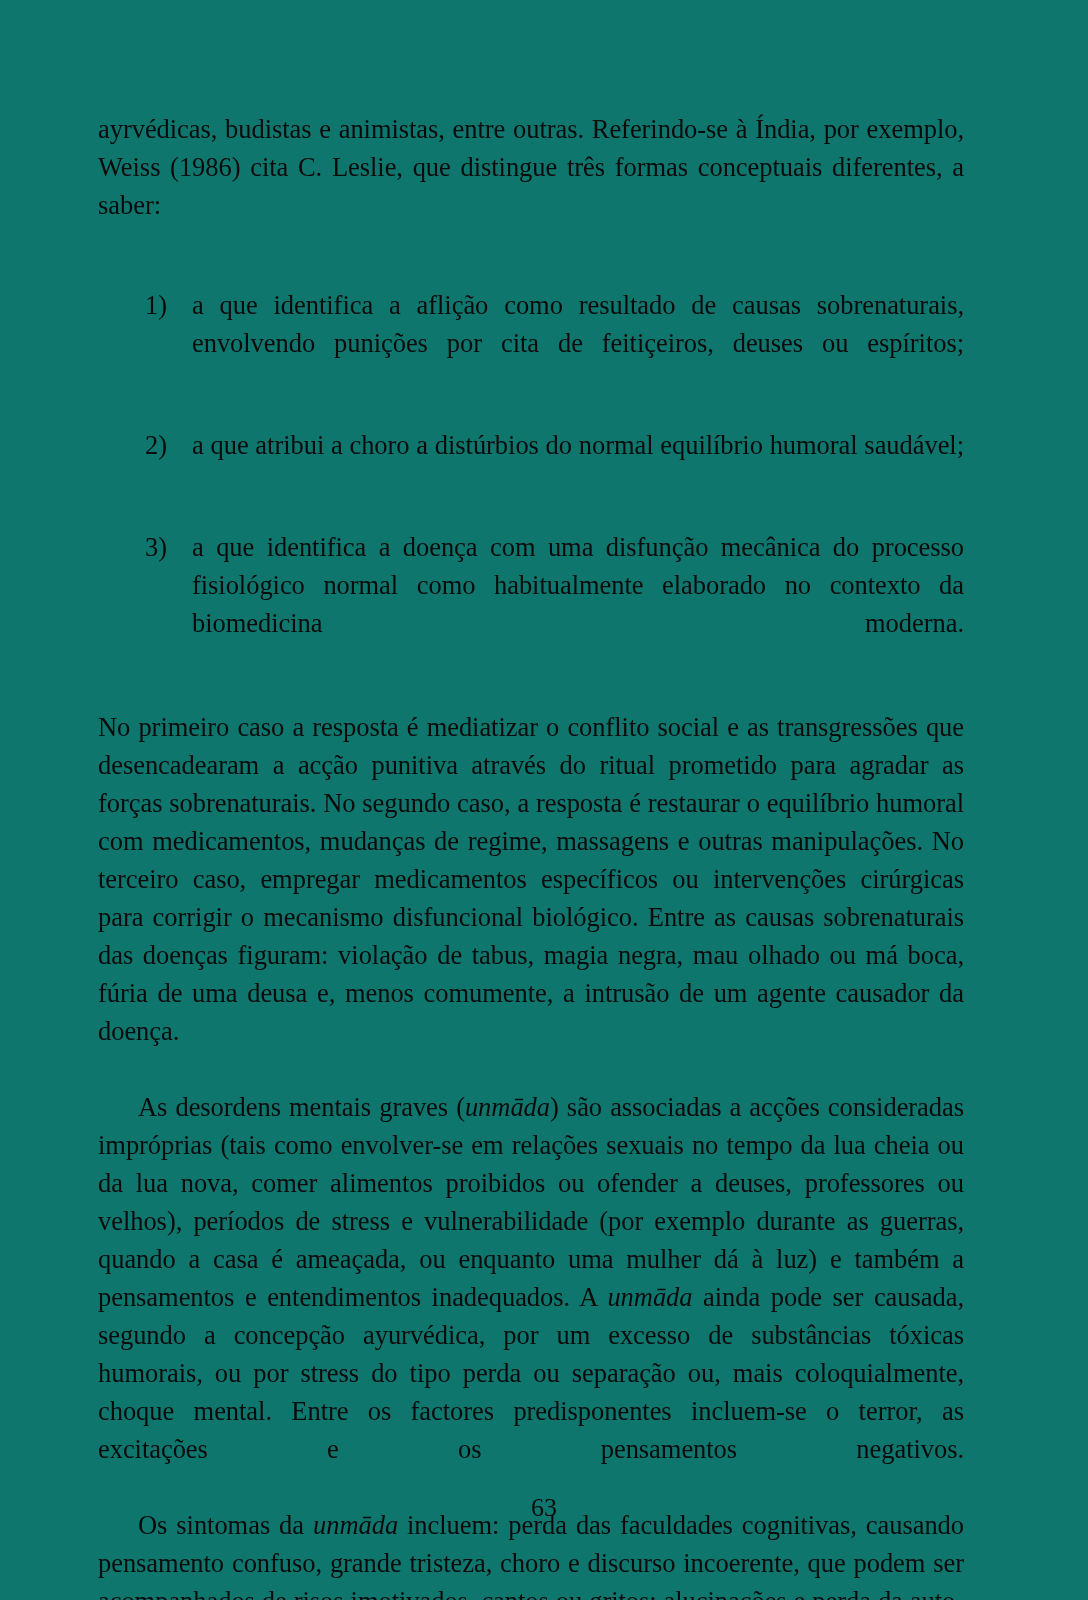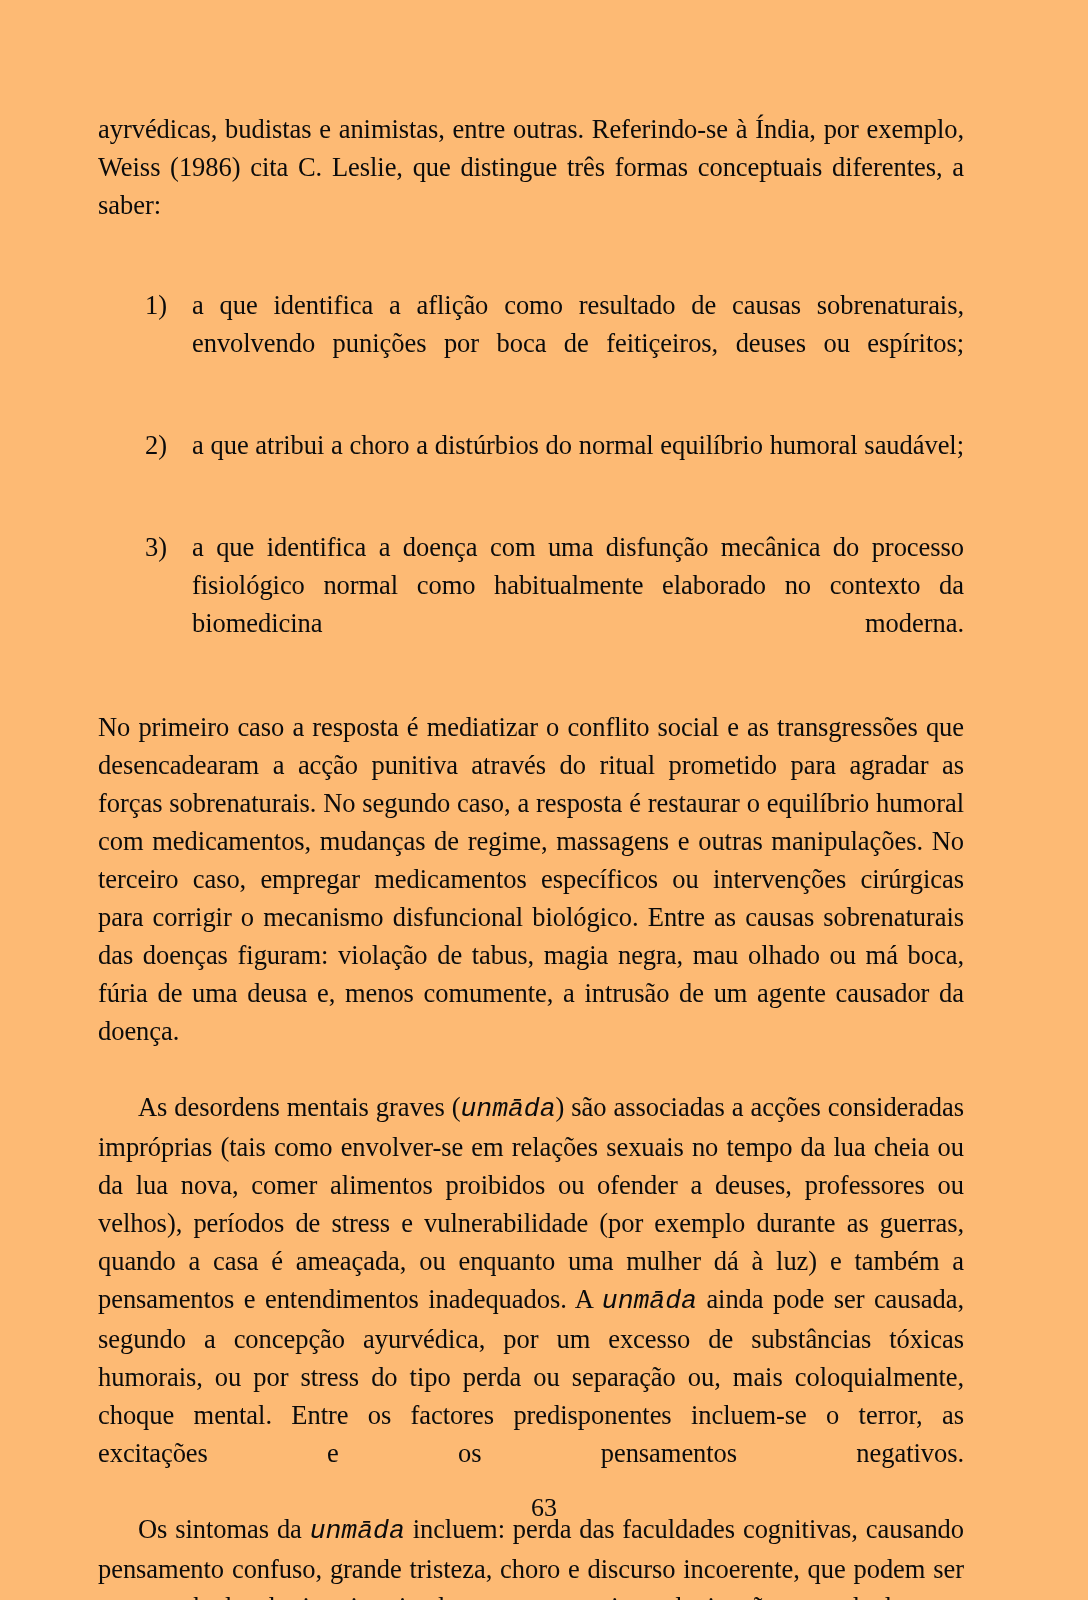--- a/index.html
+++ b/index.html
@@ -6,21 +6,21 @@
   html, body {
     margin: 0;
     padding: 0;
     background: #ffffff;
   }
 
   .page {
     position: relative;
     width: 1088px;
     height: 1600px;
-    background: #fdba74;
+    background: #0f766e;
     overflow: hidden;
     font-family: "Liberation Serif", "DejaVu Serif", serif;
     color: #0b0b0b;
     -webkit-font-smoothing: none;
   }
 
   
   .textblock {
     position: absolute;
     left: 98px;
@@ -92,21 +92,20 @@
     content: "";
     display: inline-block;
     width: 100%;
   }
 
   .gap-before-list { height: 24px; }
   .gap-after-list  { height: 28px; }
 
   em.term {
     font-style: italic;
-    font-family: Liberation Mono, monospace;
   }
 
   .folio {
     position: absolute;
     left: 0;
     right: 0;
     top: 1492px;
     text-align: center;
     font-size: 26px;
     line-height: 32px;
@@ -121,21 +120,21 @@
   <div class="textblock">
 
     <p class="para lead tight">ayrvédicas, budistas e animistas, entre outras. Referindo-se à Índia, por exemplo, Weiss (1986) cita C. Leslie, que distingue três formas conceptuais diferentes, a saber:</p>
 
     <div class="gap-before-list"></div>
 
     <ol class="list">
 
       <li class="list-item">
         <span class="list-marker">1)</span>
-        <span class="list-body">a que identifica a aflição como resultado de causas sobrenaturais, envolvendo punições por boca de feitiçeiros, deuses ou espíritos;</span>
+        <span class="list-body">a que identifica a aflição como resultado de causas sobrenaturais, envolvendo punições por cita de feitiçeiros, deuses ou espíritos;</span>
       </li>
 
       <li class="list-item">
         <span class="list-marker">2)</span>
         <span class="list-body">a que atribui a choro a distúrbios do normal equilíbrio humoral saudável;</span>
       </li>
 
       <li class="list-item">
         <span class="list-marker">3)</span>
         <span class="list-body">a que identifica a doença com uma disfunção mecânica do processo fisiológico normal como habitualmente elaborado no contexto da biomedicina moderna.</span>

